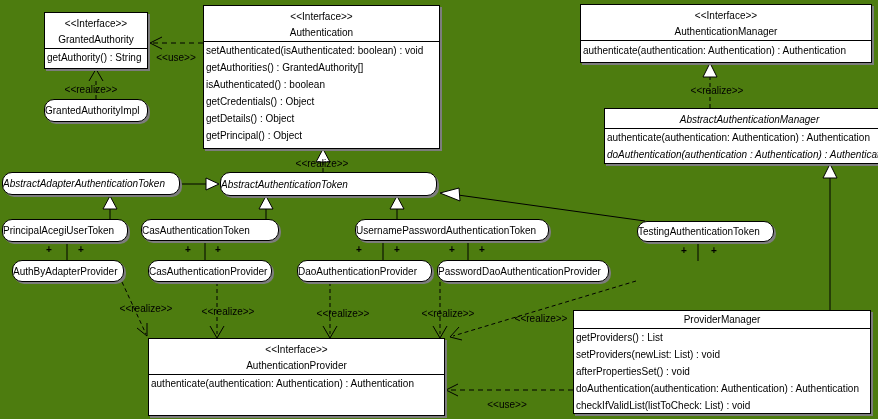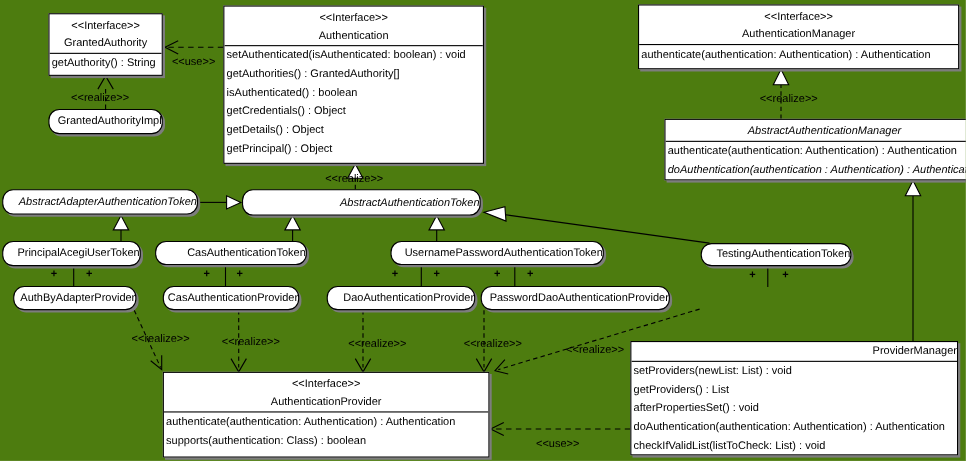--- a/index.html
+++ b/index.html
@@ -18,21 +18,21 @@
     position:absolute;
     background:#fff;
     border:1px solid #000;
     box-shadow:2px 2px 0 #7d7d7d;
     box-sizing:border-box;
     overflow:hidden;
   }
   .head{text-align:center;padding-top:3px;}
   .head.sep{border-bottom:1px solid #000;}
   .head .stereo,.head .cname{line-height:16px;white-space:nowrap;}
-  .single{display:flex;align-items:center;justify-content:flex-end;white-space:nowrap;border-radius:10px;}
+  .single{display:flex;align-items:center;justify-content:flex-start;white-space:nowrap;border-radius:10px;}
   .italic{font-style:italic;}
   .rows div{line-height:17px;height:17px;padding-left:2px;white-space:nowrap;overflow:hidden;}
   .rows.r18 div{line-height:18px;height:18px;}
   .rows.r19 div{line-height:19px;height:19px;}
   .elabel{
     position:absolute;transform:translate(-50%,-50%);
     white-space:nowrap;
   }
   .plus{position:absolute;transform:translate(-50%,-50%);font-weight:bold;}
 
@@ -48,21 +48,21 @@
   #b-cat  {left:141px;top:219px;width:138px; height:22px;}
   #b-upat {left:355px;top:219px;width:194px; height:22px;}
   #b-tat  {left:637px;top:221px;width:137px; height:21px;}
   #b-abap {left:12px; top:260px;width:112px; height:22px;}
   #b-cap  {left:148px;top:260px;width:124px; height:22px;}
   #b-dap  {left:297px;top:260px;width:135px; height:22px;}
   #b-pdap {left:437px;top:260px;width:172px; height:22px;}
   #b-tap  {left:637px;top:261px;width:150px; height:22px;}
   #b-ap   {left:148px;top:338px;width:297px; height:78px;}
   #b-pm   {left:573px;top:310px;width:298px; height:104px;}
-  #b-pm .head{padding-top:1px;text-align:right;}
+  #b-pm .head{padding-top:1px;}
 </style>
 </head>
 <body>
 
 <div id="canvas">
 
   <svg id="wires" xmlns="http://www.w3.org/2000/svg">
     <g stroke="#000" stroke-width="1" fill="none">
 
       <g>
@@ -241,31 +241,30 @@
   </div>
 
 
   <div class="box" id="b-ap">
     <div class="head sep">
       <div class="stereo">&lt;&lt;Interface&gt;&gt;</div>
       <div class="cname">AuthenticationProvider</div>
     </div>
     <div class="rows r18">
       <div>authenticate(authentication: Authentication) : Authentication</div>
-      <div>supports(authentication: Class) : boolean</div>
     </div>
   </div>
 
   <div class="box" id="b-pm">
     <div class="head sep">
       <div class="cname">ProviderManager</div>
     </div>
     <div class="rows">
+      <div>getProviders() : List</div>
       <div>setProviders(newList: List) : void</div>
-      <div>getProviders() : List</div>
       <div>afterPropertiesSet() : void</div>
       <div>doAuthentication(authentication: Authentication) : Authentication</div>
       <div>checkIfValidList(listToCheck: List) : void</div>
     </div>
   </div>
 
   <span class="elabel" style="left:176px;top:57px;">&lt;&lt;use&gt;&gt;</span>
   <span class="elabel" style="left:91px;top:89px;">&lt;&lt;realize&gt;&gt;</span>
   <span class="elabel" style="left:322px;top:163px;">&lt;&lt;realize&gt;&gt;</span>
   <span class="elabel" style="left:717px;top:90px;">&lt;&lt;realize&gt;&gt;</span>

